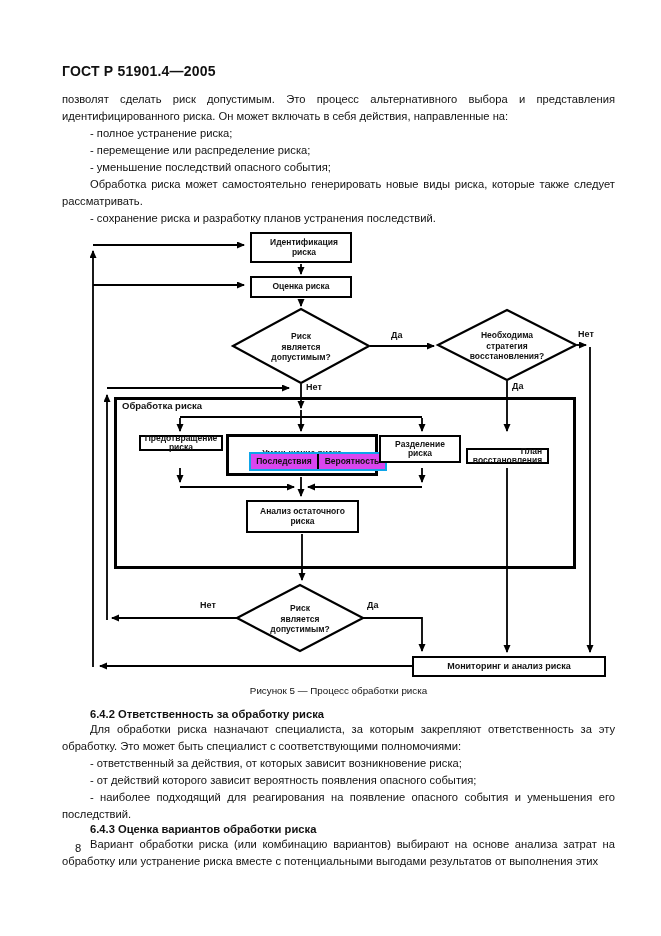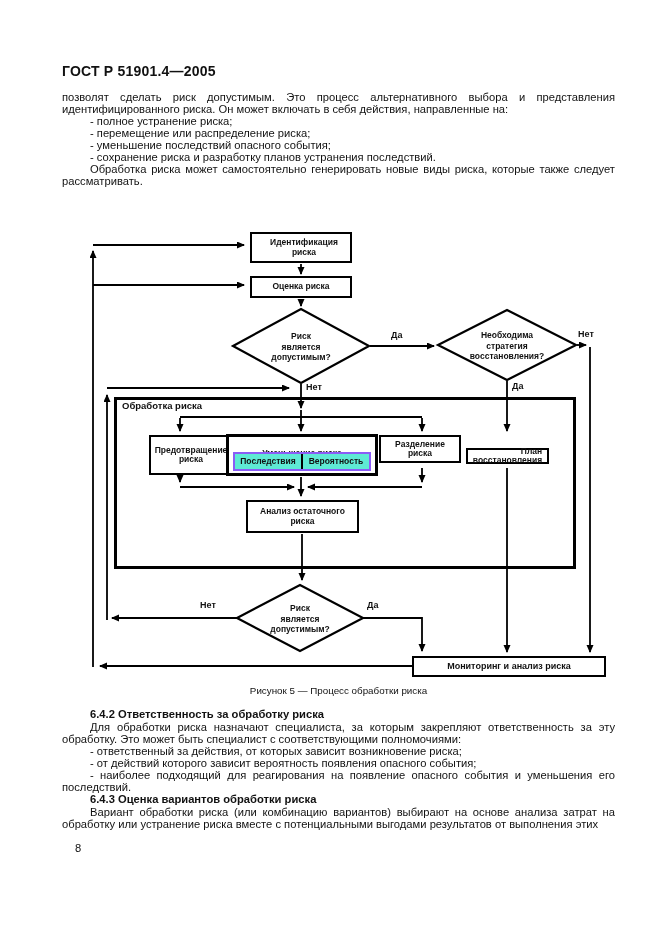--- a/index.html
+++ b/index.html
@@ -14,21 +14,21 @@
   }
   
   #doc-header {
     position:absolute; left:62px; top:63px;
     font-size:14px; font-weight:bold; letter-spacing:0.2px;
   }
   .textblock { position:absolute; left:62px; width:553px; }
   #intro  { top:91px; }
   #bottom { top:708px; }
   .para {
-    font-size:11.2px; line-height:12px;
+    font-size:11.2px; line-height:17px;
     text-align:justify; text-indent:28px; margin:0;
   }
   .para.noindent { text-indent:0; }
   .heading {
     font-size:11.2px; line-height:13.2px;
     font-weight:bold; text-indent:28px; margin:0;
   }
   #fig-caption {
     position:absolute; left:62px; top:685px; width:553px;
     text-align:center; font-size:9.8px;
@@ -43,27 +43,27 @@
     display:flex; align-items:center; justify-content:center;
     text-align:center; font-weight:bold;
     font-size:8.5px; line-height:9.5px; white-space:pre-line;
   }
   #n-ident   { left:250px; top:232px; width:102px; height:31px; border-width:2.5px;padding-left:6px; }
   #n-ocenka  { left:250px; top:276px; width:102px; height:22px; border-width:2.5px; }
   #treat     { left:114px; top:397px; width:462px; height:172px;
                border:3px solid #000; background:transparent; display:block; }
   #treat-label { position:absolute; left:122px; top:400px;
                font-weight:bold; font-size:9.5px; }
-  #n-prev    { left:149px; top:435px; width:84px;  height:40px; }
+  #n-prev    { left:139px; top:435px; width:84px;  height:16px; }
   #n-umensh  { left:226px; top:434px; width:152px; height:42px;
                border-width:3px; display:block; }
   .umensh-title { font-size:8.5px; font-weight:bold; text-align:center;
                line-height:13px; }
-  .umensh-cells { position:absolute; left:4px; top:15px; width:138px; height:19px;
-               border:2px solid #8b5cf6; box-sizing:border-box; display:flex; background:#5eead4; }
+  .umensh-cells { position:absolute; left:20px; top:15px; width:138px; height:19px;
+               border:2px solid #0ea5e9; box-sizing:border-box; display:flex; background:#d946ef; }
   .ucell { flex:1; display:flex; align-items:center; justify-content:center;
                font-size:8.5px; font-weight:bold; }
   .ucell-left { border-right:2px solid #000; }
   #n-razdel  { left:379px; top:435px; width:82px; height:28px; }
   #n-plan    { left:466px; top:448px; width:83px; height:16px;text-align:right; }
   #n-analiz  { left:246px; top:500px; width:113px; height:33px; border-width:2.5px; }
   #n-monitor { left:412px; top:656px; width:194px; height:21px; font-size:9px; }
   .dlabel {
     position:absolute; transform:translate(-50%,-50%);
     text-align:center; font-weight:bold; font-size:8.5px; line-height:10.5px;
@@ -85,22 +85,22 @@
 
 <div class="page">
 
   <div id="doc-header">ГОСТ Р 51901.4—2005</div>
 
   <div id="intro" class="textblock">
     <p class="para noindent">позволят сделать риск допустимым. Это процесс альтернативного выбора и представления идентифицированного риска. Он может включать в себя действия, направленные на:</p>
     <p class="para">- полное устранение риска;</p>
     <p class="para">- перемещение или распределение риска;</p>
     <p class="para">- уменьшение последствий опасного события;</p>
+    <p class="para">Обработка риска может самостоятельно генерировать новые виды риска, которые также следует рассматривать.</p>
     <p class="para">- сохранение риска и разработку планов устранения последствий.</p>
-    <p class="para">Обработка риска может самостоятельно генерировать новые виды риска, которые также следует рассматривать.</p>
   </div>
 
   <div id="treat" class="box"></div>
 
   <svg class="connectors" width="661" height="936">
     <defs>
       <marker id="ah" markerUnits="userSpaceOnUse" markerWidth="9" markerHeight="8" refX="7" refY="3.5" orient="auto">
         <path d="M0,0 L8,3.5 L0,7 Z" fill="#000"></path>
       </marker>
     </defs>

